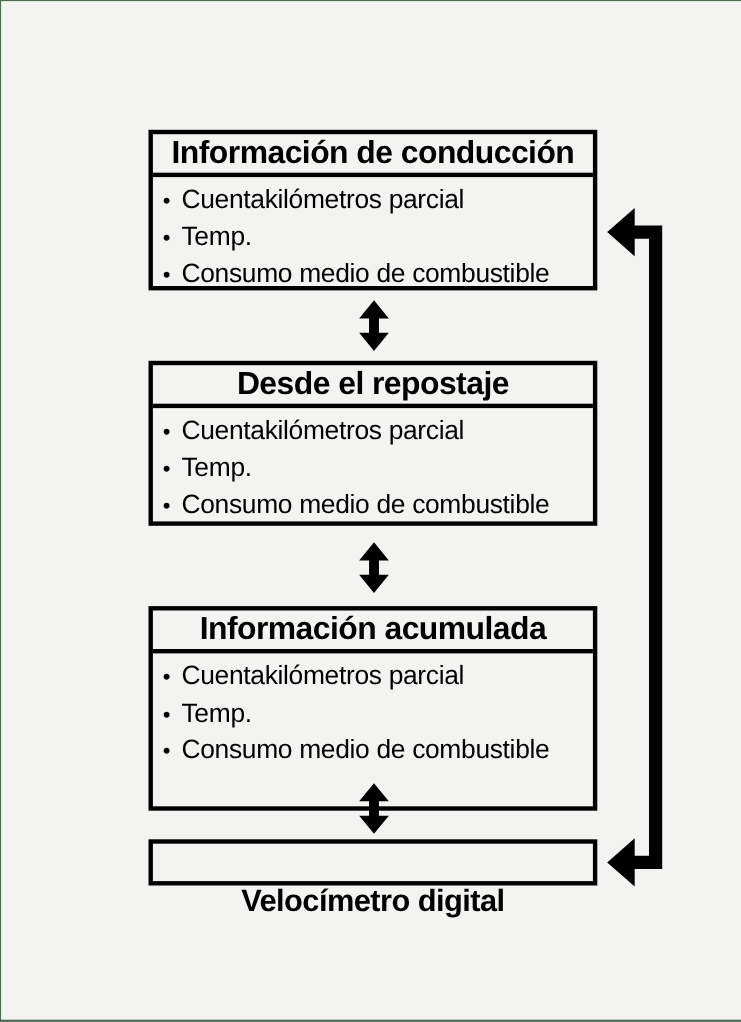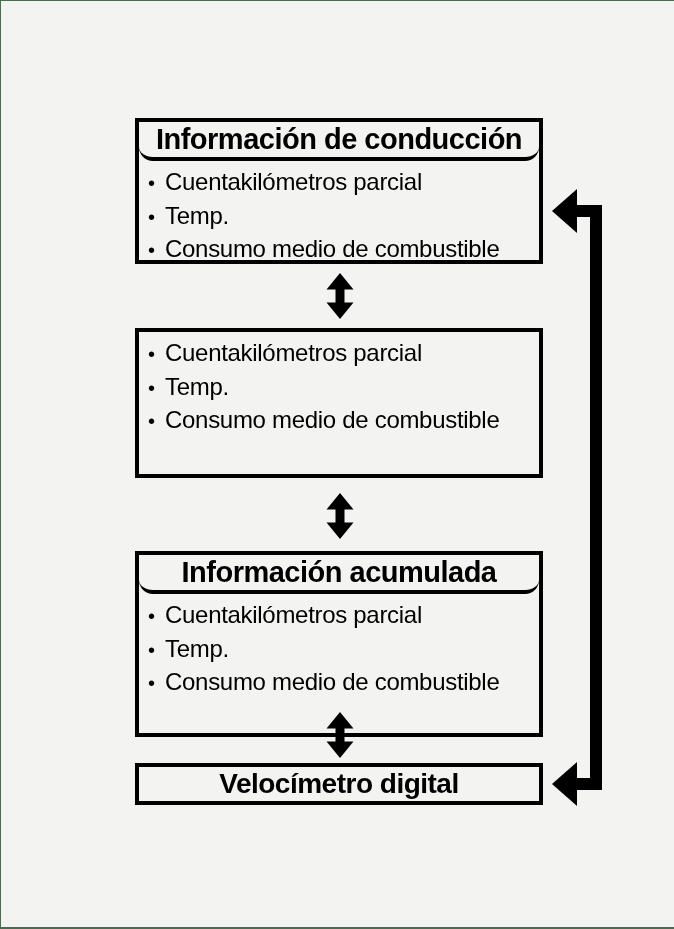--- a/index.html
+++ b/index.html
@@ -31,21 +31,20 @@
   .box-header {
     height: 35px;
     line-height: 35px;
     border-bottom: 4px solid #000;
     text-align: center;
     font-size: 29px;
     font-weight: bold;
     letter-spacing: -0.5px;
     white-space: nowrap;
     overflow: hidden;
-    border-radius: 14px;
   }
   .box-body {
     padding: 5px 4px 0 9px;
   }
   .bullet-row {
     display: flex;
     align-items: baseline;
     font-size: 24px;
     line-height: 31.5px;
     letter-spacing: -0.3px;
@@ -65,20 +64,21 @@
     height: 42px;
     text-align: center;
   }
   .box4-title {
     height: 34px;
     line-height: 34px;
     font-size: 28px;
     font-weight: bold;
     letter-spacing: -0.5px;
     white-space: nowrap;
+    margin-top: 35px;
   }
   .arrows {
     position: absolute;
     top: 0;
     left: 0;
     width: 674px;
     height: 929px;
     pointer-events: none;
   }
 </style>
@@ -99,20 +99,21 @@
         <span>Temp.</span>
       </div>
       <div class="bullet-row">
         <span class="dot">•</span>
         <span>Consumo medio de combustible</span>
       </div>
     </div>
   </div>
 
   <div class="box box2">
+    <div class="box-header">Desde el repostaje</div>
     <div class="box-body">
       <div class="bullet-row">
         <span class="dot">•</span>
         <span>Cuentakilómetros parcial</span>
       </div>
       <div class="bullet-row">
         <span class="dot">•</span>
         <span>Temp.</span>
       </div>
       <div class="bullet-row">

